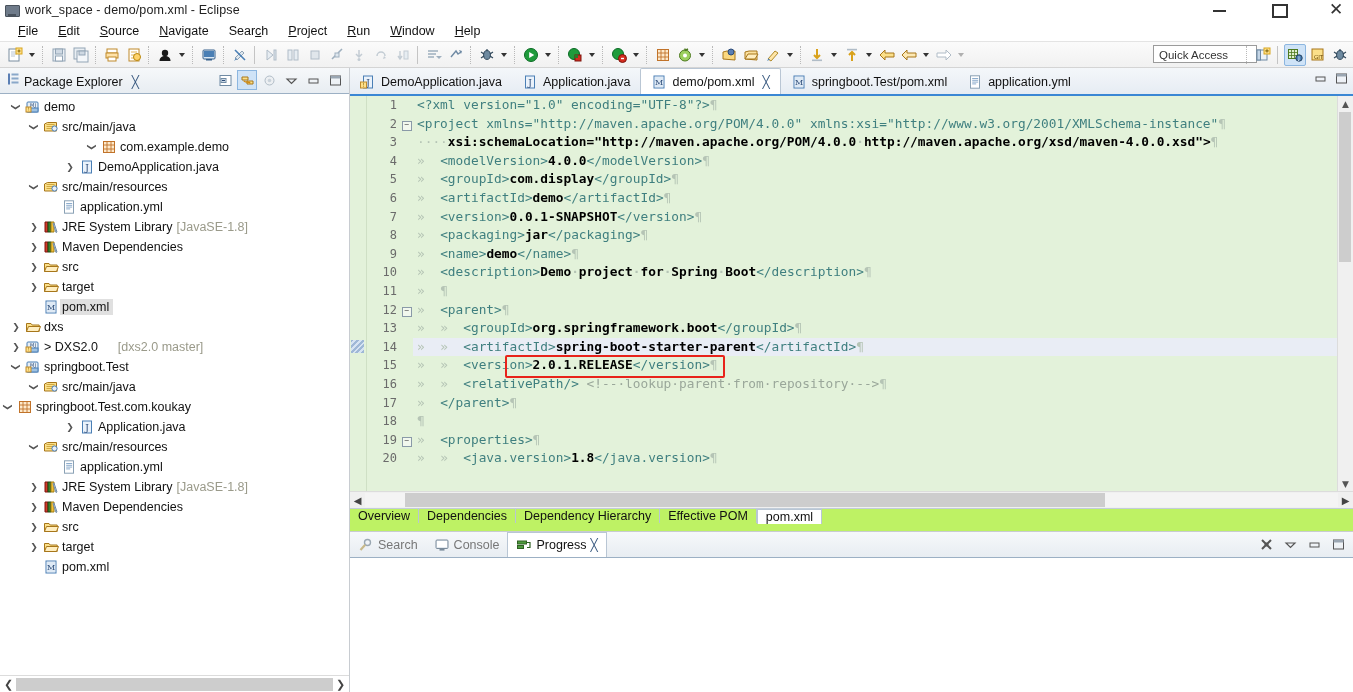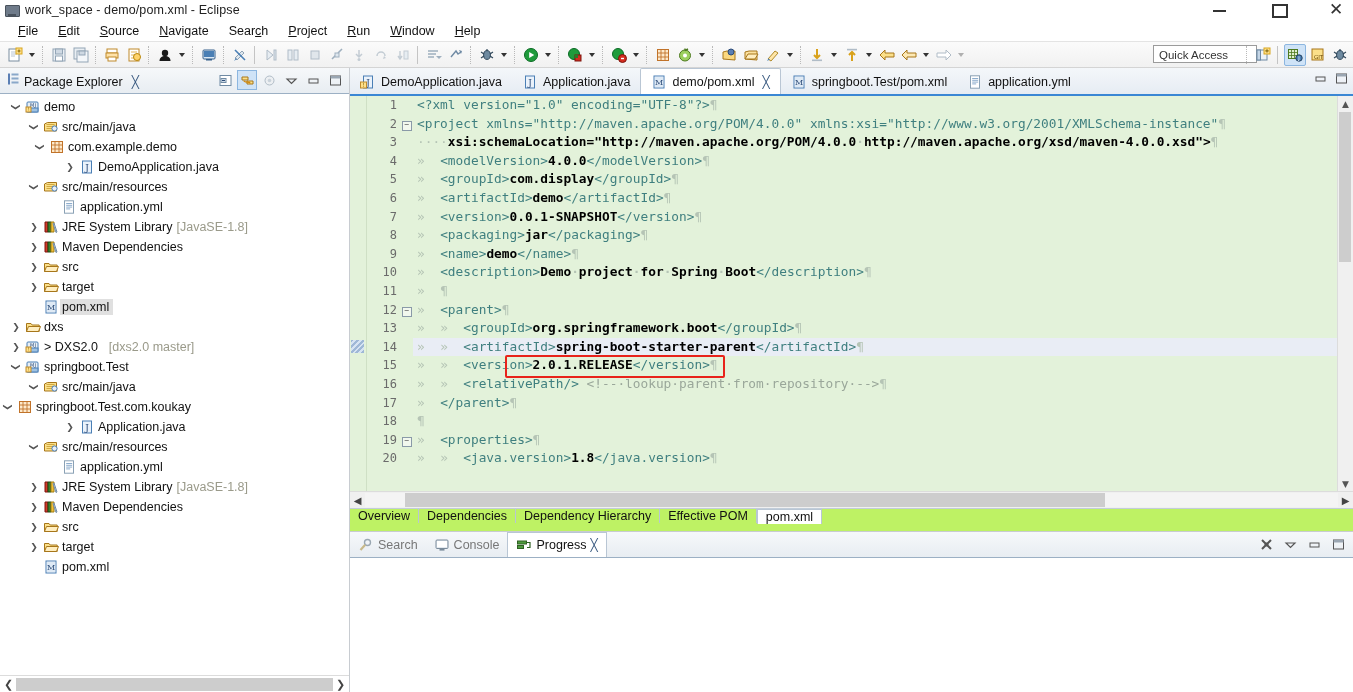--- a/index.html
+++ b/index.html
@@ -623,21 +623,21 @@
             <span class="twist" style="transform: rotate(90deg);">❯</span>
             <span class="ticon">
               <svg width="16" height="16" viewBox="0 0 16 16">
                 <path d="M1.5 12V5l3-1.5h9V12z" fill="#fbe08a" stroke="#a7761a"></path>
                 <path d="M3.5 5.5h8M3.5 7.5h8M3.5 9.5h6" stroke="#c79a2f" stroke-width=".8"></path>
                 <circle cx="11.5" cy="9.5" r="2.6" fill="#e9f0f6" stroke="#4a7fb5"></circle>
               </svg>
             </span>
             <span class="tlabel">src/main/java</span>
           </div>
-          <div class="trow" style="padding-left: 32px;">
+          <div class="trow" style="padding-left: 60px; margin-left: 24px;">
             <span class="twist" style="transform: rotate(90deg);">❯</span>
             <span class="ticon">
               <svg width="16" height="16" viewBox="0 0 16 16">
                 <rect x="2.5" y="2.5" width="11" height="11" fill="#fde9cb" stroke="#c1732a"></rect>
                 <path d="M2.5 6h11M2.5 10h11M6 2.5v11M10 2.5v11" stroke="#c1732a" stroke-width=".9"></path>
               </svg>
             </span>
             <span class="tlabel">com.example.demo</span>
           </div>
           <div class="trow" style="padding-left: 62px;">
@@ -743,21 +743,21 @@
               <svg width="16" height="16" viewBox="0 0 16 16">
                 <rect x="2" y="3" width="11" height="10" rx="1" fill="#e9f0f6" stroke="#4a7fb5"></rect>
                 <rect x="2" y="9" width="11" height="4" fill="#9fc2e2" stroke="#4a7fb5"></rect>
                 <text x="5" y="7.5" font-size="5" fill="#2c4b78" font-family="DejaVu Sans">M</text>
                 <text x="9.5" y="7.5" font-size="5" fill="#2c4b78" font-family="DejaVu Sans">J</text>
                 <rect x="1" y="8" width="5" height="5" fill="#ffe08a" stroke="#c08a2a"></rect>
                 <text x="3.4" y="12.3" font-size="5" fill="#8a6d12" text-anchor="middle" font-family="DejaVu Sans">!</text>
               </svg>
             </span>
             <span class="tlabel">&gt; DXS2.0</span>
-            <span class="tdim" style="padding-left: 11px;"> [dxs2.0 master]</span>
+            <span class="tdim" style="padding-left: 20px;"> [dxs2.0 master]</span>
           </div>
           <div class="trow" style="padding-left: 8px;">
             <span class="twist" style="transform: rotate(90deg);">❯</span>
             <span class="ticon">
               <svg width="16" height="16" viewBox="0 0 16 16">
                 <rect x="2" y="3" width="11" height="10" rx="1" fill="#e9f0f6" stroke="#4a7fb5"></rect>
                 <rect x="2" y="9" width="11" height="4" fill="#9fc2e2" stroke="#4a7fb5"></rect>
                 <text x="5" y="7.5" font-size="5" fill="#2c4b78" font-family="DejaVu Sans">M</text>
                 <text x="9.5" y="7.5" font-size="5" fill="#2c4b78" font-family="DejaVu Sans">J</text>
                 <rect x="1" y="8" width="5" height="5" fill="#ffe08a" stroke="#c08a2a"></rect>

